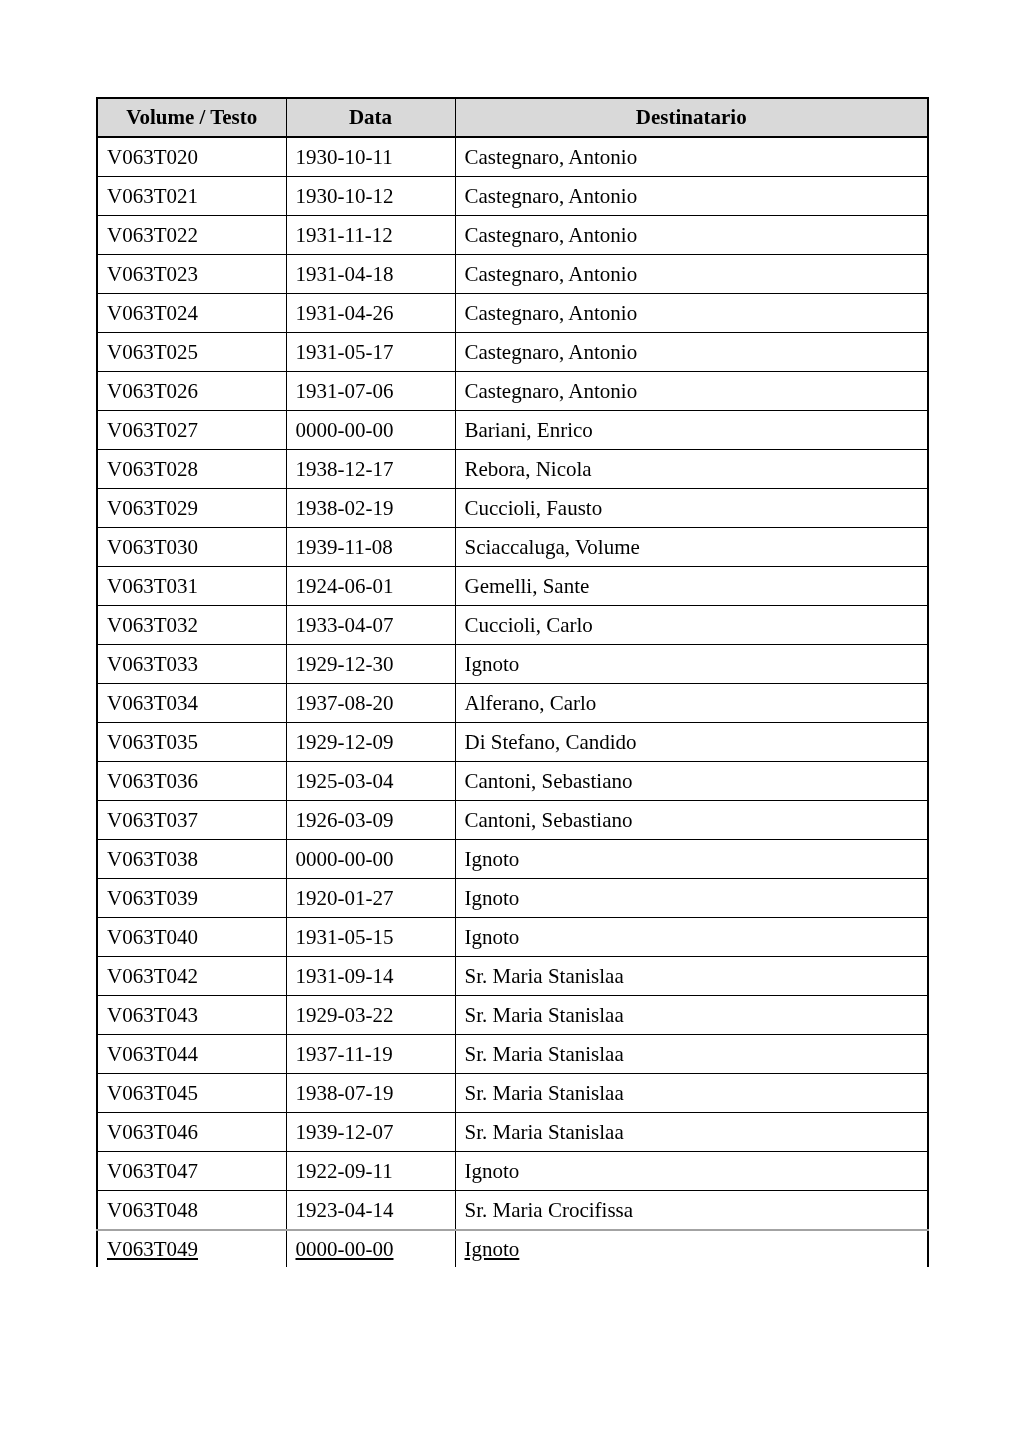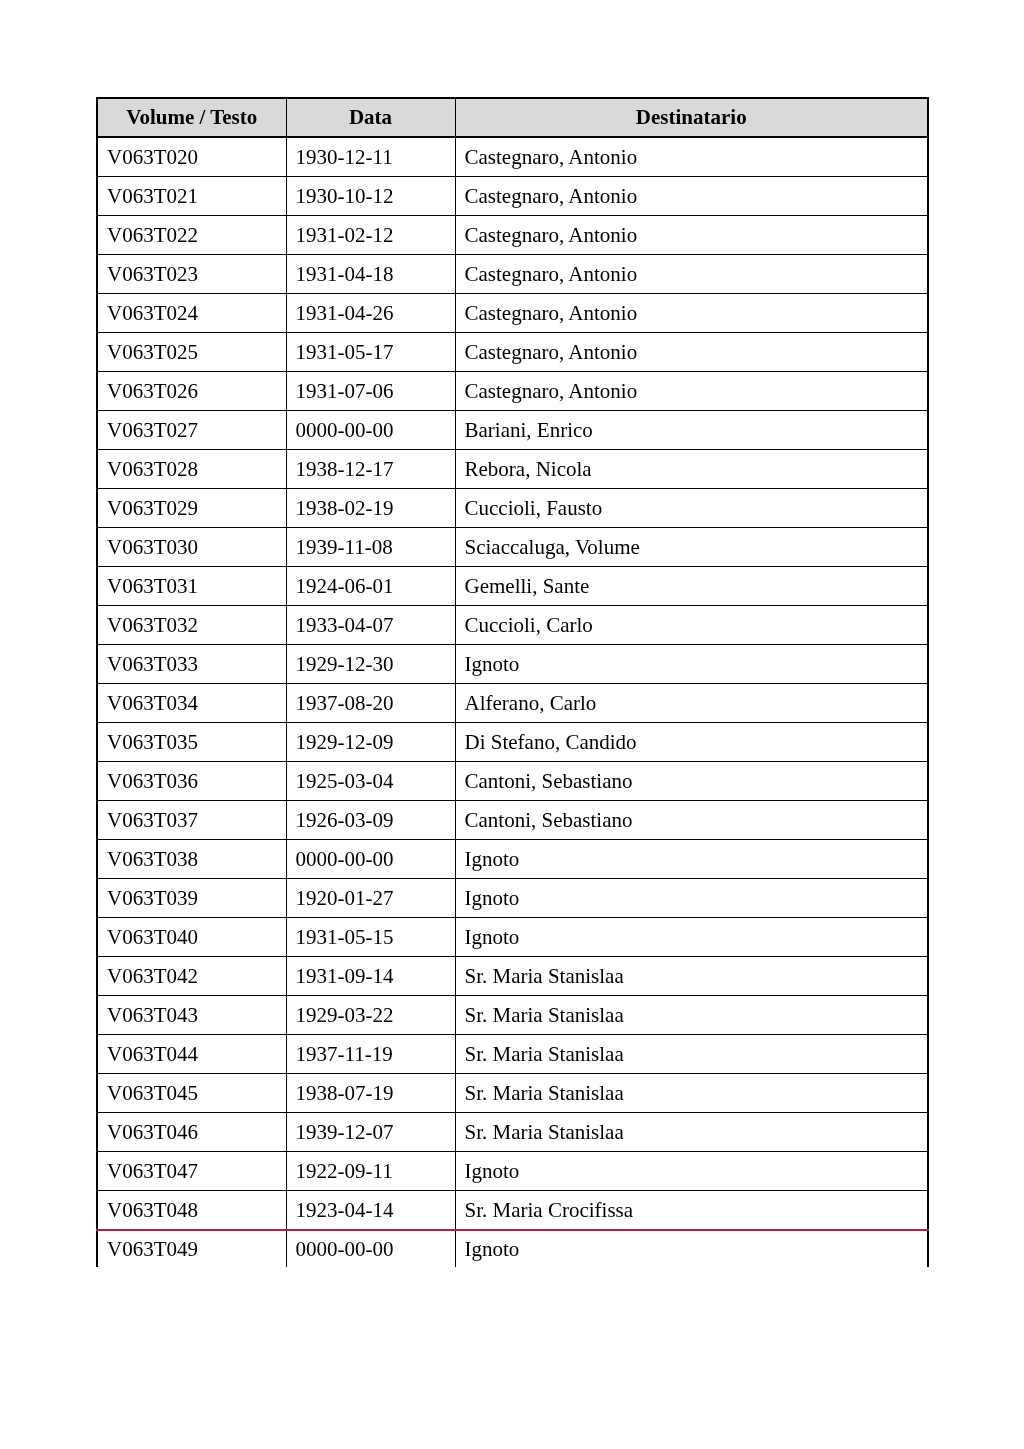--- a/index.html
+++ b/index.html
@@ -46,23 +46,24 @@
     text-align: left;
     vertical-align: middle;
     height: 38px;
     padding: 0 4px 0 9px;
     border: 1px solid #000000;
     white-space: nowrap;
     overflow: hidden;
   }
   
   table.doc-table tr.cut td {
-    border-top: 2px solid #be185d;
+    border-top: 2px solid #a3a3a3;
     border-bottom: none;
     height: 36px;
+    text-decoration: underline;
   }
   col.c1 { width: 189px; }
   col.c2 { width: 169px; }
   col.c3 { width: 473px; }
 </style>
 </head>
 <body>
 
 <div class="page">
   <table class="doc-table">
@@ -74,31 +75,31 @@
     <thead>
       <tr>
           <th>Volume / Testo</th>
           <th>Data</th>
           <th>Destinatario</th>
         </tr>
     </thead>
     <tbody>
         <tr>
           <td>V063T020</td>
-          <td>1930-12-11</td>
+          <td>1930-10-11</td>
           <td>Castegnaro, Antonio</td>
         </tr>
         <tr>
           <td>V063T021</td>
           <td>1930-10-12</td>
           <td>Castegnaro, Antonio</td>
         </tr>
         <tr>
           <td>V063T022</td>
-          <td>1931-02-12</td>
+          <td>1931-11-12</td>
           <td>Castegnaro, Antonio</td>
         </tr>
         <tr>
           <td>V063T023</td>
           <td>1931-04-18</td>
           <td>Castegnaro, Antonio</td>
         </tr>
         <tr>
           <td>V063T024</td>
           <td>1931-04-26</td>

